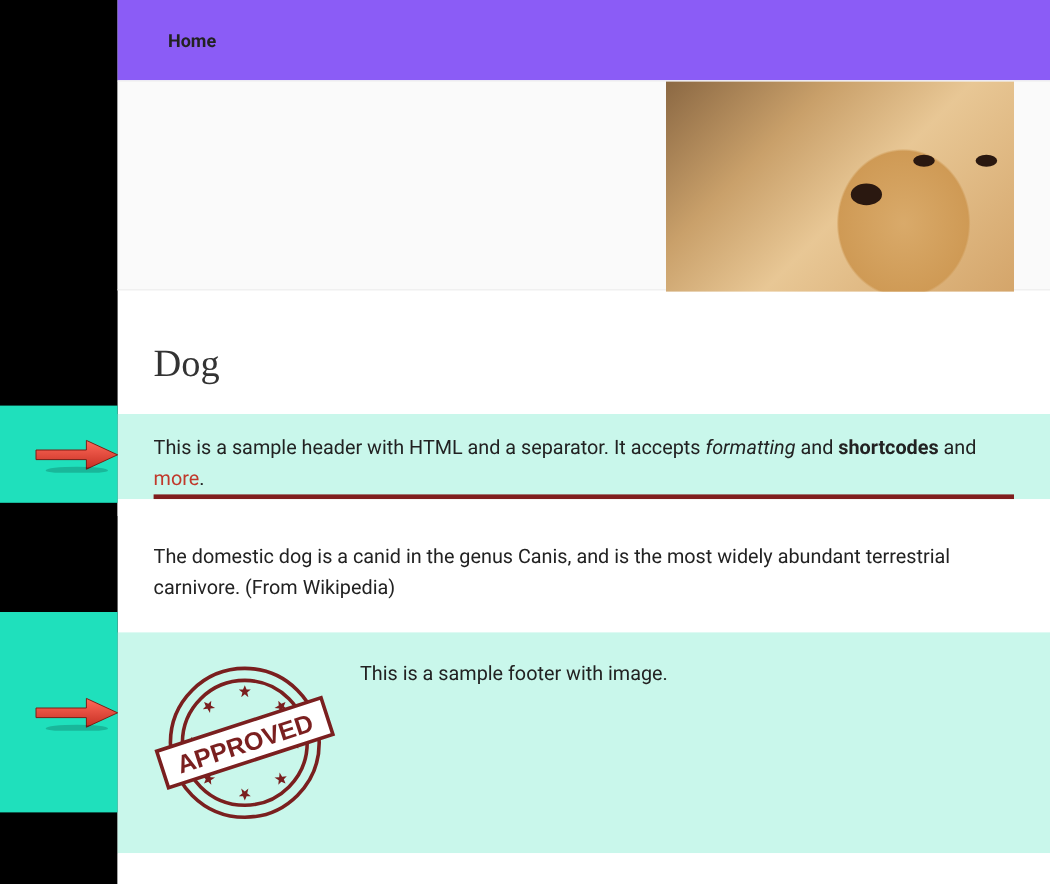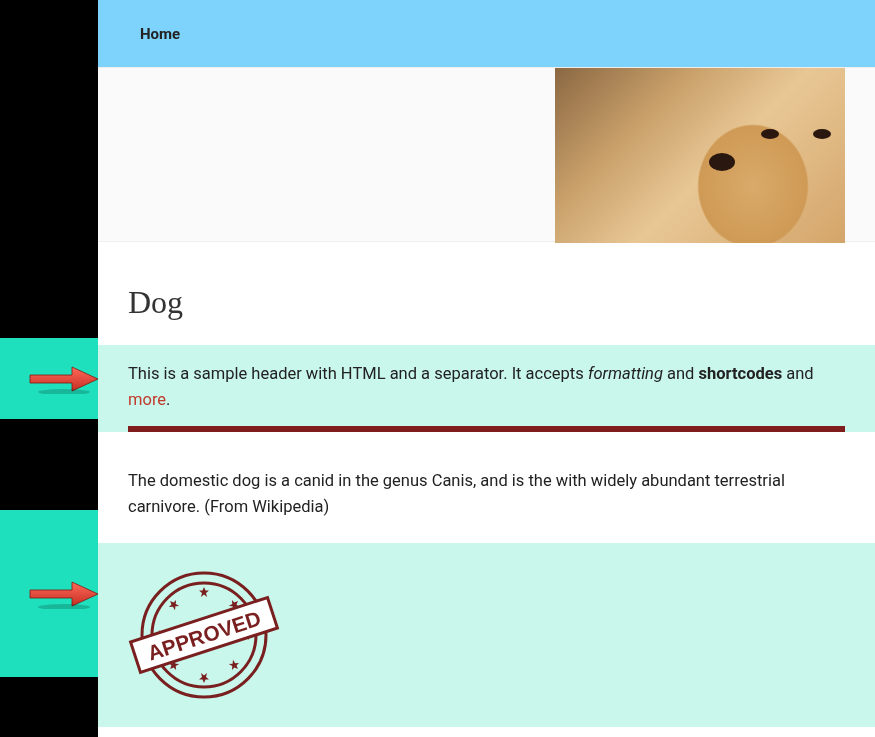--- a/index.html
+++ b/index.html
@@ -13,21 +13,21 @@
   }
   .page {
     position: absolute;
     left: 98px;
     top: 0;
     width: 777px;
     background: #fff;
   }
   .nav {
     padding: 24px 30px 24px 42px;
-    background: #7dd3fc;
+    background: #8b5cf6;
   }
   .nav a {
     font-weight: 700;
     color: #222;
     text-decoration: none;
     font-size: 15px;
   }
   .hero {
     background: #fafafa;
     height: 175px;
@@ -90,22 +90,21 @@
     z-index: 2;
   }
   .section-header {
     background: #c9f7eb;
     padding: 16px 30px 0 30px;
     color: #222;
     font-size: 16.5px;
     line-height: 1.55;
   }
   .section-header .inner {
-    border-bottom: 6px solid #7f1d1d;
-    padding-bottom: 14px;
+    border-bottom: 4px solid #7f1d1d;
   }
   .section-header em { font-style: italic; }
   .section-header strong { font-weight: 700; }
   .section-header a { color: #c0392b; text-decoration: none; }
   .body-text {
     padding: 22px 30px 24px 30px;
     font-size: 16.5px;
     line-height: 1.55;
     color: #222;
   }
@@ -175,21 +174,21 @@
   <h1 class="title">Dog</h1>
 
   <div class="section-header">
     <div class="inner">
       <span>This is a sample header with HTML and a separator. It accepts </span><em>formatting</em><span> and </span><strong>shortcodes</strong><span> and </span><a href="#">more</a><span>.</span>
     </div>
   </div>
 
   <div class="gap"></div>
 
-  <div class="body-text">The domestic dog is a canid in the genus Canis, and is the with widely abundant terrestrial carnivore. (From Wikipedia)</div>
+  <div class="body-text">The domestic dog is a canid in the genus Canis, and is the most widely abundant terrestrial carnivore. (From Wikipedia)</div>
 
   <div class="section-footer">
     <div class="stamp">
       <svg width="152" height="140" viewBox="0 0 152 140">
         <g fill="none" stroke="#7a1f1f" stroke-width="3">
           <circle cx="76" cy="70" r="62"></circle>
           <circle cx="76" cy="70" r="52"></circle>
         </g>
         <g fill="#7a1f1f">
 
@@ -205,19 +204,20 @@
               <polygon points="0,-5 1.5,-1.5 5,-1.5 2,1 3,5 0,2.5 -3,5 -2,1 -5,-1.5 -1.5,-1.5" transform="rotate(315) translate(0,-43)"></polygon>
             </g>
           </g>
           <g transform="translate(76,70) rotate(-18)">
             <rect x="-72" y="-16" width="144" height="32" fill="#fff" stroke="#7a1f1f" stroke-width="3"></rect>
             <text x="0" y="8" text-anchor="middle" font-family="Arial Black, Arial, sans-serif" font-size="21" font-weight="900" fill="#7a1f1f">APPROVED</text>
           </g>
         </g>
       </svg>
     </div>
+    <div class="footer-text">This is a sample footer with image.</div>
   </div>
 
   <div class="backlink">
     
   </div>
 
 </div>
 
 </body></html>

